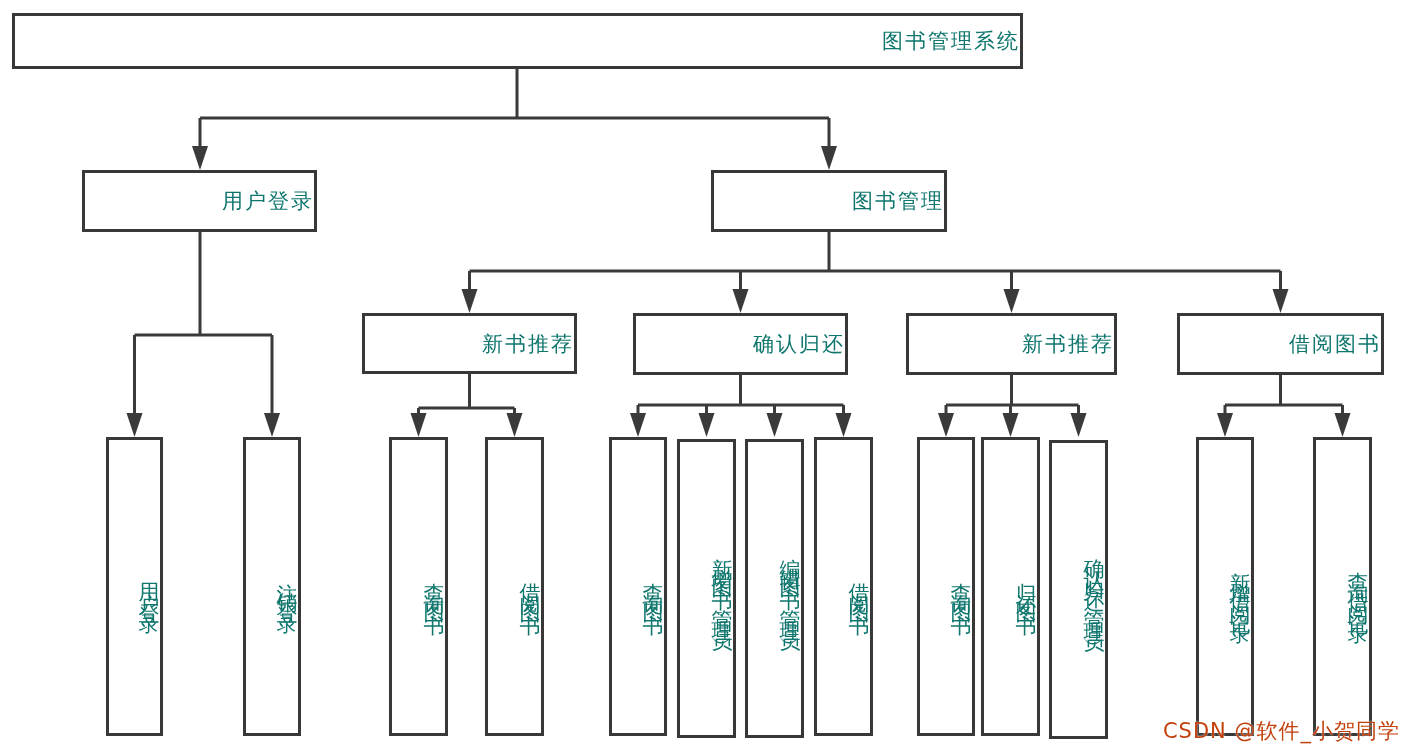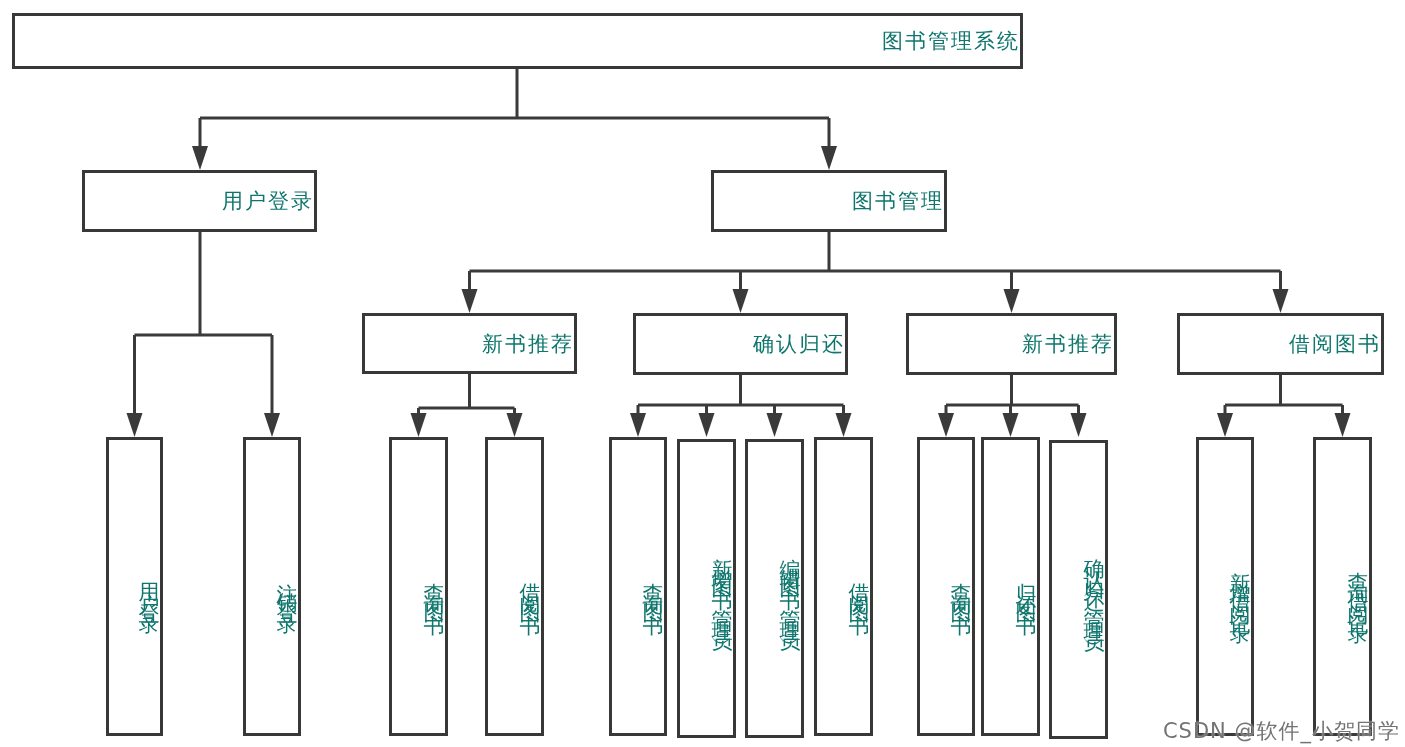--- a/index.html
+++ b/index.html
@@ -31,21 +31,21 @@
     writing-mode:vertical-rl;
     font-size:21px;
     line-height:1.05;
     letter-spacing:0.5em;
     white-space:nowrap;
   }
   .watermark{
     position:absolute;
     right:5px;bottom:2px;
     font-size:21px;
-    color:#737373;
+    color:#c2410c;
     letter-spacing:1px;
     text-shadow:0 0 2px rgba(255,255,255,0.9);
     z-index:10;
     white-space:nowrap;
   }
 </style>
 </head>
 <body>
 
 <div class="stage">

